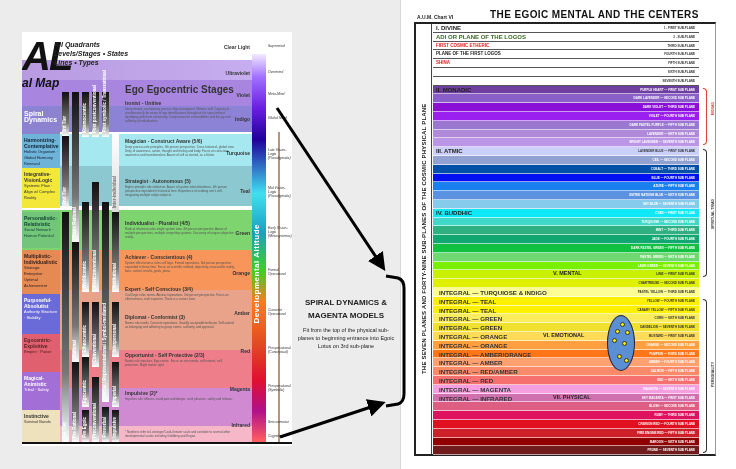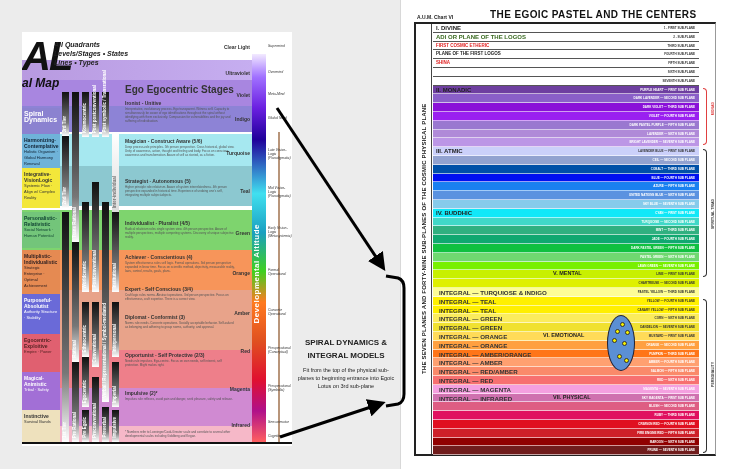--- a/index.html
+++ b/index.html
@@ -30,21 +30,21 @@
   .color-label { position: absolute; right: 42px; font-size: 5px; font-weight: bold; color: #333; text-align: right; width: 40px; }
   .cog-label { position: absolute; left: 246px; font-size: 3.5px; font-style: italic; color: #333; line-height: 4px; width: 24px; }
 
   #altitude-bar { position: absolute; left: 230px; top: 22px; width: 14px; height: 388px;
     background: linear-gradient(#f2eaff 0%, #a070ff 6%, #6a1fe0 14%, #20009a 22%, #40e0f0 36%, #1aa0c0 46%, #40d020 56%, #ff7a20 64%, #e05020 74%, #e01030 84%, #b0108a 92%, #ff6060 100%); }
   #altitude-bar span { position: absolute; left: 0; top: 170px; writing-mode: vertical-rl; transform: rotate(180deg); font-size: 8px; font-weight: bold; color: #fff; width: 14px; text-align: center; letter-spacing: 0.5px; }
   #brown-rule { position: absolute; left: 256px; top: 100px; width: 2px; height: 310px; background: #b8957a; }
   #map-baseline { position: absolute; left: 0; top: 410px; width: 270px; height: 2px; background: #111; }
 
   
-  #callout { position: absolute; left: 296px; top: 296px; width: 100px; text-align: center; color: #222; margin-top: 40px; }
+  #callout { position: absolute; left: 296px; top: 296px; width: 100px; text-align: center; color: #222; }
   #callout .t { font-size: 8px; font-weight: bold; line-height: 13px; }
   #callout .d { font-size: 5.5px; line-height: 8px; margin-top: 4px; }
 
   
   #aum-chart { position: absolute; left: 412px; top: 0; width: 324px; height: 469px; }
   #aum-header { position: absolute; left: 0; top: 8px; width: 324px; height: 16px; }
   #aum-label { position: absolute; left: 5px; top: 6px; font-size: 5px; font-weight: bold; color: #222; }
   #aum-title { position: absolute; left: 78px; top: 1px; font-size: 10px; font-weight: bold; color: #111; letter-spacing: 0.4px; }
   #aum-frame { position: absolute; left: 2px; top: 22px; width: 302px; height: 434px; border: 2px solid #222; border-right: 1px solid #999; }
   #aum-sidebar { position: absolute; left: 0; top: 0; width: 16px; height: 430px; border-right: 1px solid #444; }
@@ -261,28 +261,28 @@
         <path d="M0,0 L6,3 L0,6 z" fill="#000"></path>
       </marker>
     </defs>
     <line x1="277" y1="108" x2="382" y2="266" stroke="#000" stroke-width="3" marker-end="url(#ah)"></line>
     <line x1="280" y1="437" x2="380" y2="404" stroke="#000" stroke-width="3" marker-end="url(#ah)"></line>
     <path d="M386,276 L398,278 Q404,280 404,288 L404,394 Q404,402 398,404 L386,406" fill="none" stroke="#000" stroke-width="3"></path>
   </svg>
 
   <div id="callout">
     <div class="t">SPIRAL DYNAMICS &amp;</div>
-    <div class="t">INTEGRAL MODELS</div>
+    <div class="t">MAGENTA MODELS</div>
     <div class="d">Fit from the top of the physical sub-planes to beginning entrance into Egoic Lotus on 3rd sub-plane</div>
   </div>
 
   <div id="aum-chart">
     <div id="aum-header">
       <span id="aum-label">A.U.M. Chart VI</span>
-      <span id="aum-title">THE EGOIC PASTEL AND THE CENTERS</span>
+      <span id="aum-title">THE EGOIC MENTAL AND THE CENTERS</span>
     </div>
     <div id="aum-frame">
       <div id="aum-sidebar">
         <span>THE SEVEN PLANES AND FORTY-NINE SUB-PLANES OF THE COSMIC PHYSICAL PLANE</span>
       </div>
       <div id="aum-rows">
           <div class="row" style="top: 0px; height: 8.8px; background: rgb(255, 255, 255); border-bottom: 1px solid rgb(85, 85, 85);">
             <span class="plane-name" style="color: rgb(34, 34, 34); font-size: 6px;">I. DIVINE</span>
             <span class="sub-name" style="color: rgb(51, 51, 51);">1 - FIRST SUB-PLANE</span>
           </div>

